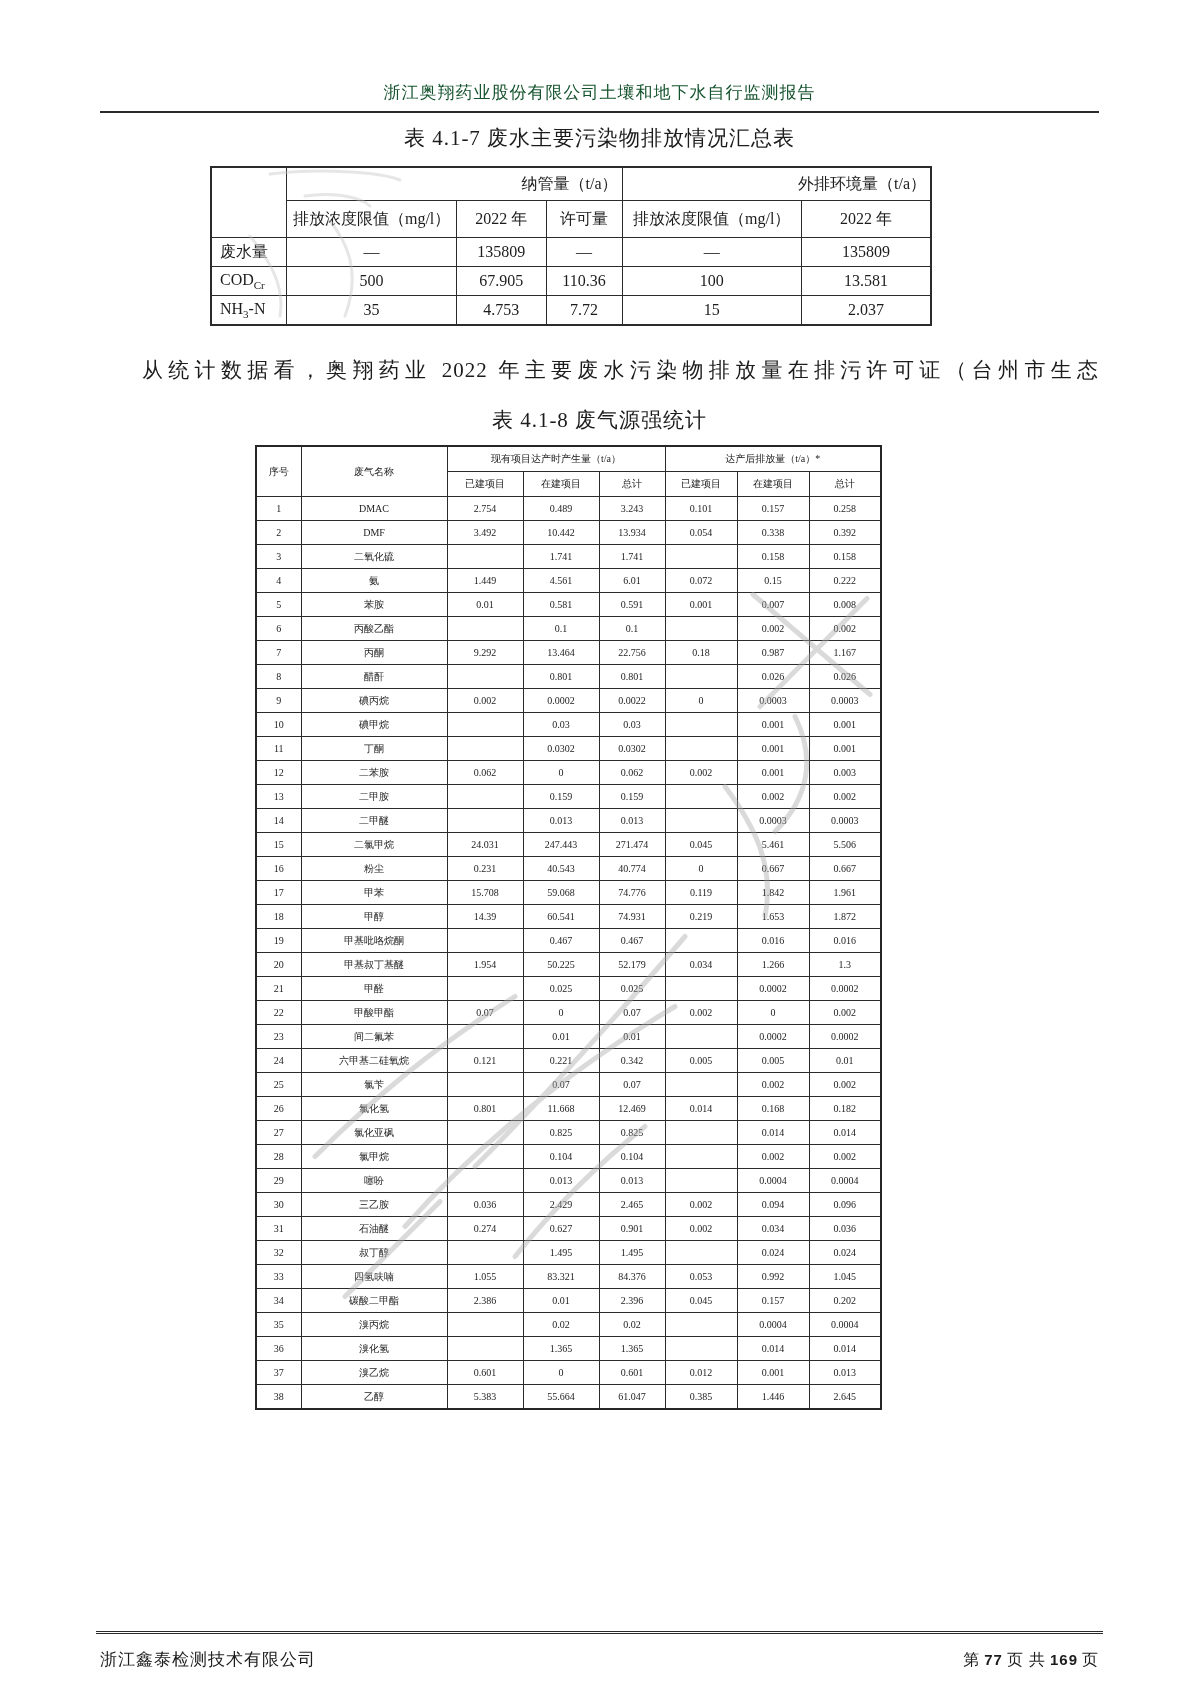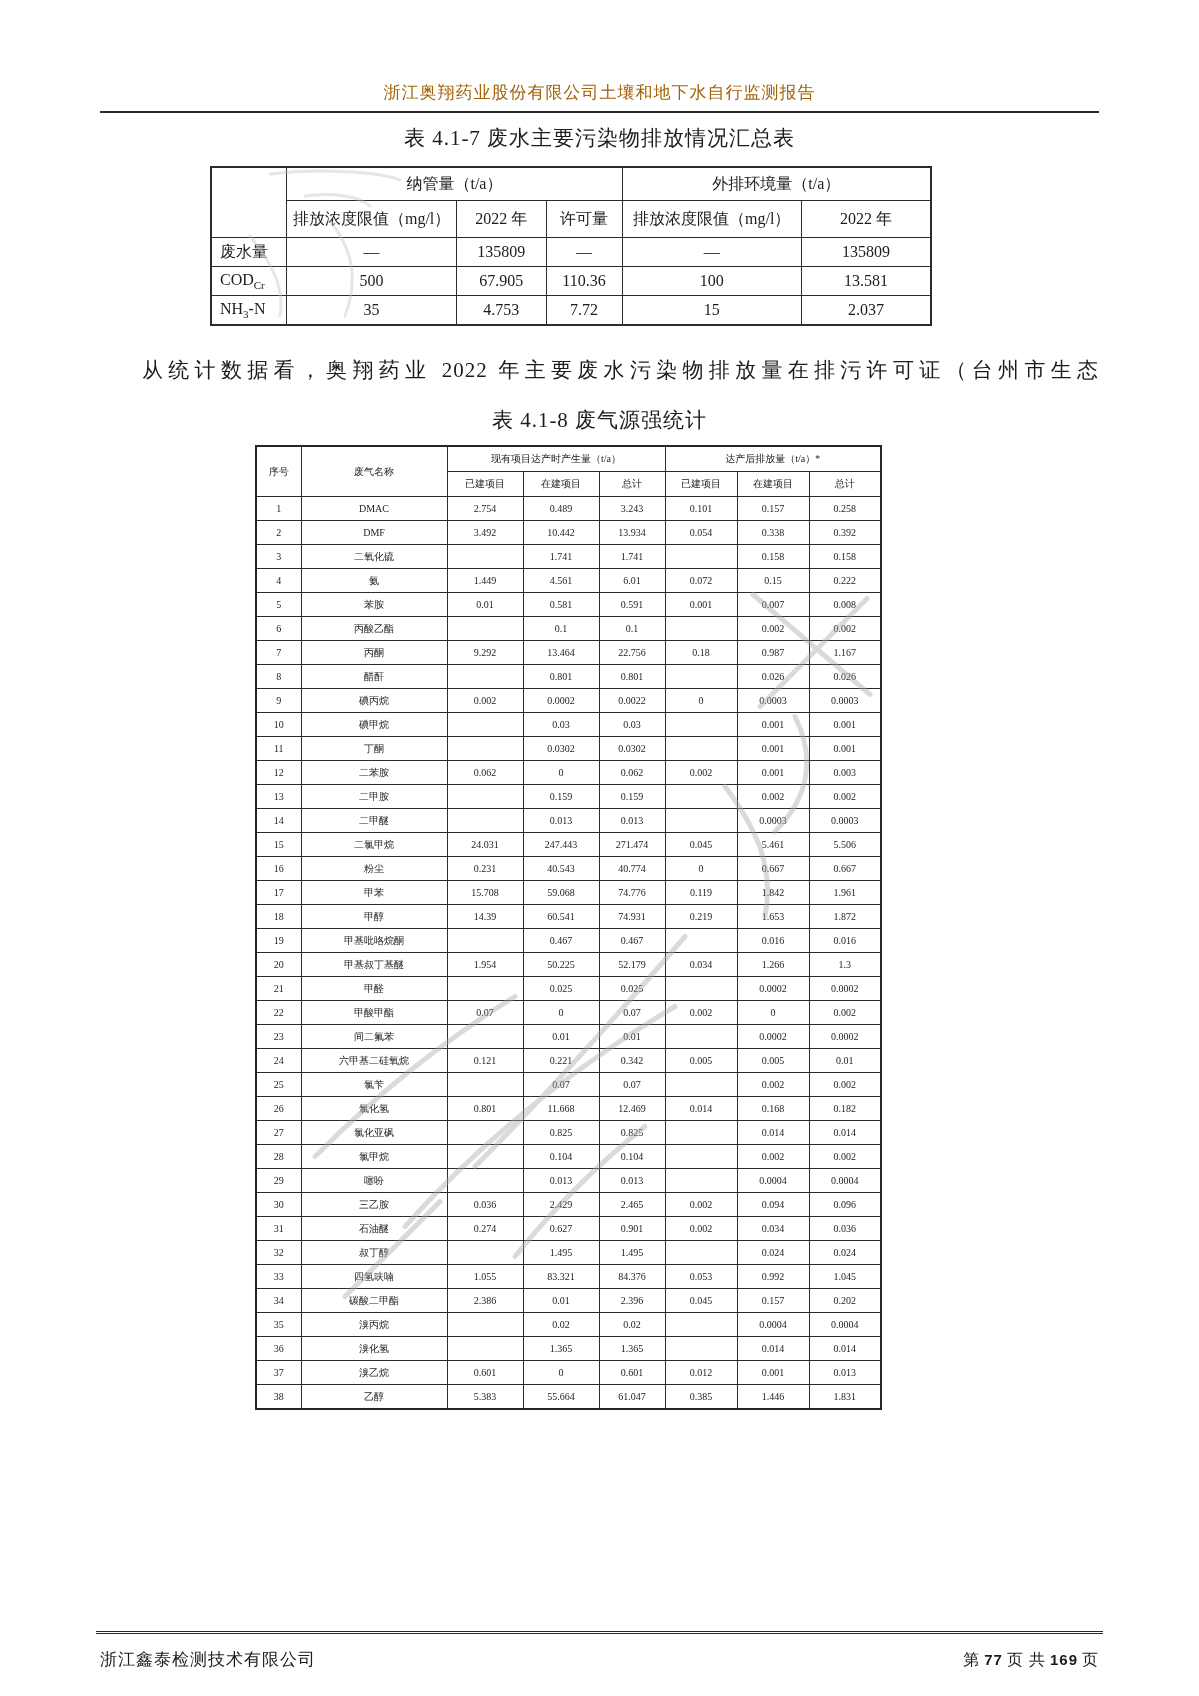--- a/index.html
+++ b/index.html
@@ -12,21 +12,21 @@
     overflow:hidden;
   }
   .content{position:relative;padding:0 100px;}
   
   .header-title{
     padding-top:84px;
     text-align:center;
     font-size:17px;
     letter-spacing:1px;
     line-height:1;
-    color:#a16207;
+    color:#14532d;
   }
   .header-rule{
     margin-top:10px;
     height:0;
     border-top:2px solid #2a2a2a;
   }
   
   .caption{
     text-align:center;
     font-size:21px;
@@ -42,21 +42,21 @@
   }
   
   .para{margin-top:22px;font-size:21px;}
   .para .pline{line-height:45px;letter-spacing:1px;}
   .para .pline.first{text-indent:2em;text-align:justify;text-align-last:justify;}
   
   .t1wrap{position:relative;margin-top:17px;margin-left:110px;width:722px;}
   table{border-collapse:collapse;}
   .t1{width:722px;border:2px solid #2b2b2b;font-size:16px;}
   .t1 th,.t1 td{border:1px solid #2b2b2b;text-align:center;font-weight:normal;padding:0 4px;}
-  .t1 thead tr.gh th{height:32px;}
+  .t1 thead tr.gh th{height:32px;text-align:right;}
   .t1 thead tr.sh th{height:36px;}
   .t1 tbody td{height:28px;}
   .t1 td.label-cell{text-align:left;padding-left:8px;}
   .t1 sub{font-size:11px;}
   
   .t2wrap{position:relative;margin-top:14px;margin-left:155px;width:627px;}
   .t2{width:627px;border:2px solid #262626;font-size:10px;}
   .t2 th,.t2 td{border:1px solid #2b2b2b;text-align:center;font-weight:normal;padding:0 2px;}
   .t2 thead th{height:24px;line-height:24px;}
   .t2 tbody td{height:23px;line-height:23px;}
@@ -552,21 +552,21 @@
               <td>0.013</td>
             </tr>
             <tr>
               <td>38</td>
               <td>乙醇</td>
               <td>5.383</td>
               <td>55.664</td>
               <td>61.047</td>
               <td>0.385</td>
               <td>1.446</td>
-              <td>1.831</td>
+              <td>2.645</td>
             </tr>
           </tbody>
       </table>
       <svg class="smudge-svg" viewBox="0 0 627 922">
         <g fill="none" stroke="#a9a9a9" stroke-width="5" stroke-linecap="round" opacity="0.42">
           <path d="M 498 128 L 615 228"></path>
           <path d="M 612 132 L 505 240"></path>
           <path d="M 540 250 C 560 290, 555 330, 520 365"></path>
           <path d="M 470 320 C 500 360, 520 400, 510 450"></path>
           <path d="M 430 470 C 370 540, 300 620, 220 700"></path>

